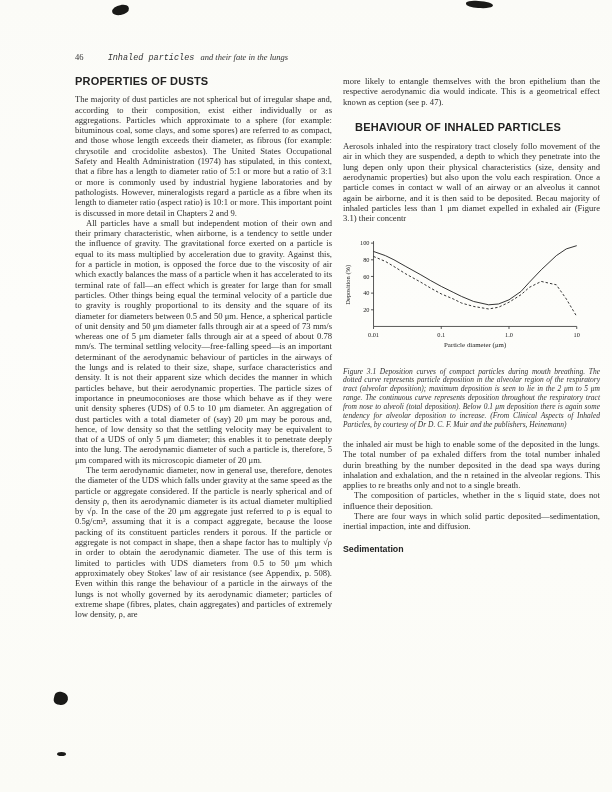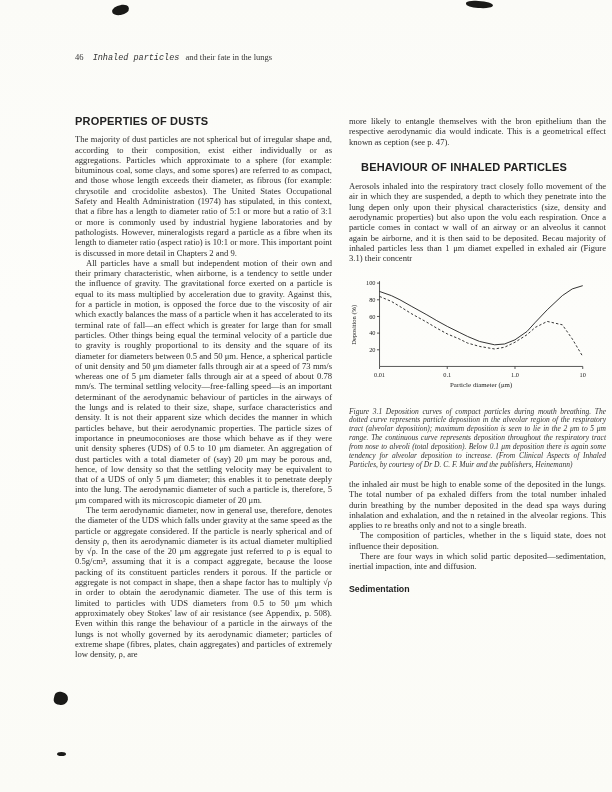--- a/index.html
+++ b/index.html
@@ -2,24 +2,24 @@
 <html><head>
 <meta charset="utf-8">
 <style>
   * { margin:0; padding:0; box-sizing:border-box; }
   html,body { width:612px; height:792px; }
   body { background:#e9e9e6; font-family:"Liberation Serif", serif; }
   .page { position:relative; width:612px; height:792px; background:#fcfcf8;
           overflow:hidden; color:#2b2b2b;
           background-image:linear-gradient(180deg,#fbfbf7 0%,#fdfdfa 40%,#fbfbf6 100%); }
   .header { position:absolute; left:75px; top:52px; font-size:8.5px; color:#333; }
-  .pagenum { font-style:normal; margin-right:7px; }
+  .pagenum { font-style:normal; margin-right:22px; }
   .runtitle-em { font-style:italic; margin-right:4px;font-family:Liberation Mono, monospace; }
-  .runtitle { }
-  .columns { position:absolute; left:75px; top:76px; width:531px; display:flex; gap:17px;margin-top:40px; }
+  .runtitle { font-style:italic; }
+  .columns { position:absolute; left:75px; top:76px; width:531px; display:flex; gap:11px; }
   .col { width:257px; font-size:8.6px; line-height:10.3px; text-align:justify; color:#2d2d2d; }
   .col p { text-indent:11px; }
   .col p.first { text-indent:0; }
   .sechead { font-family:"Liberation Sans", sans-serif; font-size:11px; font-weight:bold;
              letter-spacing:.2px; color:#222; margin:0 0 8px 0; white-space:nowrap; overflow:hidden; }
   .sechead.spaced { margin-top:15px; margin-bottom:9px;padding-left:12px; }
   .subhead { font-family:"Liberation Sans", sans-serif; font-size:8.8px; font-weight:bold;
              color:#222; margin:12px 0 6px 0; }
   .fig { margin:11px 0 9px 0; }
   .chart { width:248px; height:126px; display:block; font-family:"Liberation Serif", serif; }

